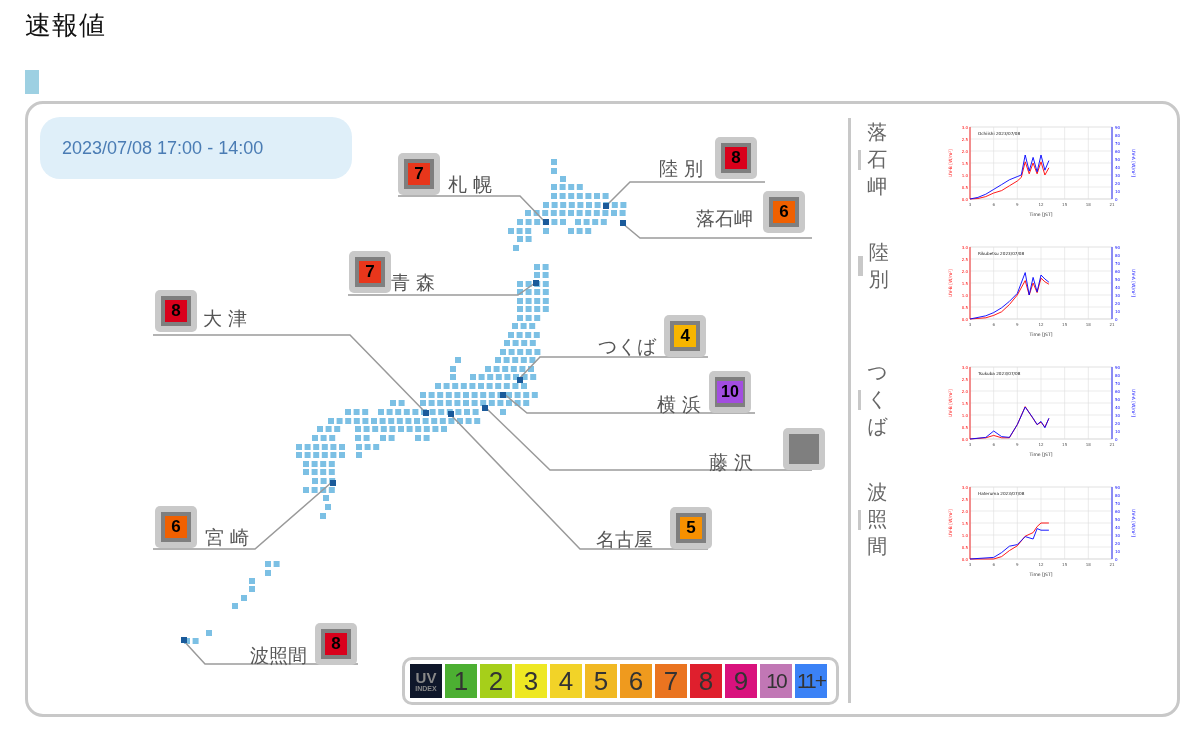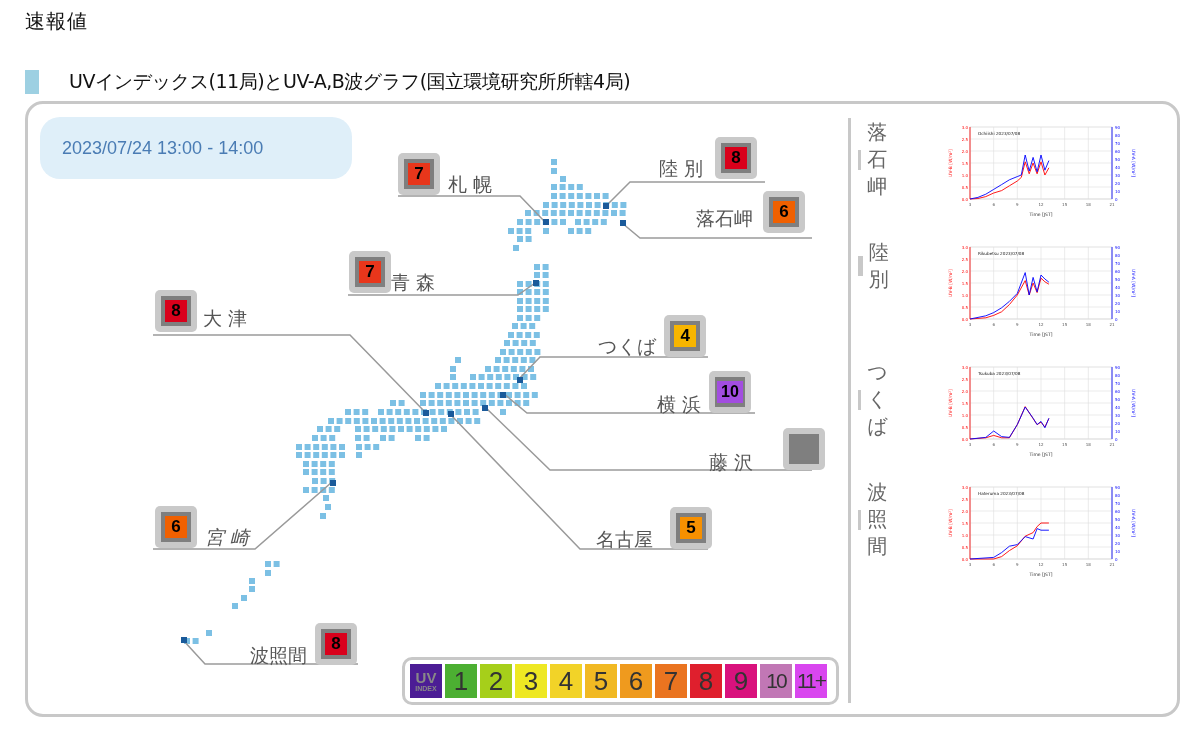--- a/index.html
+++ b/index.html
@@ -1,19 +1,19 @@
 <!DOCTYPE html>
 <html><head>
 <meta charset="utf-8">
 <style>
   * { box-sizing: border-box; margin: 0; padding: 0; }
   html, body { width: 1201px; height: 730px; background: #ffffff; overflow: hidden; }
   body { font-family: "DejaVu Sans", "Liberation Sans", sans-serif; color: #222; position: relative; }
 
-  .page-title { position: absolute; left: 25px; top: 8px; font-size: 20px; font-weight: normal; color: #111; letter-spacing: 1px; }
+  .page-title { position: absolute; left: 25px; top: 8px; font-size: 26px; font-weight: normal; color: #111; letter-spacing: 1px; }
 
   .section-heading { position: absolute; left: 25px; top: 68px; height: 28px; display: flex; align-items: center; }
   .section-heading .bar { width: 14px; height: 24px; background: #9dd0e2; margin-right: 30px; }
   .section-heading .text { font-size: 19px; color: #111; letter-spacing: -0.5px; }
 
   .panel { position: absolute; left: 25px; top: 101px; width: 1155px; height: 616px;
            border: 3px solid #c8c8c8; border-radius: 18px; background: #fff; }
 
   .date-pill { position: absolute; left: 40px; top: 117px; width: 312px; height: 62px;
                background: #dfeff9; border-radius: 20px; display: flex; align-items: center; padding-left: 22px;
@@ -32,47 +32,46 @@
   .uv-box .val.wide { width: 26px; font-size: 16px; }
   .uv-box .val.empty { width: 30px; height: 30px; }
   .st-label { font-size: 19px; color: #555; letter-spacing: 6px; }
   .st-label.tight { letter-spacing: 0px; }
 
   
   .legend { position: absolute; left: 402px; top: 657px; width: 437px; height: 48px;
             border: 3px solid #c8c8c8; border-radius: 10px; display: flex; align-items: center; padding-left: 5px; gap: 3px; }
   .legend .cell { width: 32px; height: 34px; display: flex; align-items: center; justify-content: center;
                   font-family: "Liberation Sans", sans-serif; font-size: 26px; color: #333; }
-  .legend .cell.uvidx { background: #4c1d95; flex-direction: column; line-height: 1; font-weight: bold; color: #888; }
+  .legend .cell.uvidx { background: #0f172a; flex-direction: column; line-height: 1; font-weight: bold; color: #888; }
   .legend .cell.uvidx .a { font-size: 15px; }
   .legend .cell.uvidx .b { font-size: 7px; }
   .legend .cell.small { font-size: 21px; letter-spacing: -2px; }
 
   
   .chart-row { position: absolute; left: 858px; }
   .chart-title { position: absolute; left: 0; top: 0; display: flex; align-items: center; }
   .chart-title .bar { width: 8px; height: 20px; background: #c8c8c8; margin-right: 6px; }
   .chart-title .txt { font-size: 20px; color: #666; }
   .chart-img { position: absolute; left: 86px; top: 0; width: 196px; height: 104px; }
   .chart-img svg { width: 196px; height: 104px; }
 </style>
 </head>
 <body>
 
 <h1 class="page-title">速報値</h1>
 
 <div class="section-heading">
   <span class="bar"></span>
-  <span class="text">UVインデックス(11局)とUV-A,B波グラフ(国立環境研究所所轄4局)</span>
 </div>
 
 <div class="panel"></div>
 
 <div class="date-pill">
-  <span>2023/07/24 13:00 - 14:00</span>
+  <span>2023/07/08 17:00 - 14:00</span>
 </div>
 
 <div class="divider-vert"></div>
 
 <svg class="map-svg" width="850" height="720">
   <g id="dots" fill="#7cc0e4">
       <rect x="551" y="159" width="6" height="6"></rect>
       <rect x="551" y="168" width="6" height="6"></rect>
       <rect x="560" y="176" width="6" height="6"></rect>
       <rect x="551" y="184" width="6" height="6"></rect>
@@ -441,21 +440,21 @@
       </div>
     </div>
 </div>
 
 <div class="station" style="left:155px; top:503px;">
   <div class="uv-box">
       <div class="inner">
         <div class="val" style="background:#f06000">6</div>
       </div>
     </div>
-  <span class="st-label" style="margin-left:8px; margin-top:22px;font-style:italic;">宮崎</span>
+  <span class="st-label" style="margin-left:8px; margin-top:22px;">宮崎</span>
 </div>
 
 <div class="station" style="left:596px; top:503px;">
   <span class="st-label tight" style="margin-right:17px; margin-top:24px;">名古屋</span>
   <div class="uv-box">
       <div class="inner">
         <div class="val" style="background:#f79000">5</div>
       </div>
     </div>
 </div>
@@ -477,21 +476,21 @@
   <div class="cell" style="background:#4caf32">1</div>
   <div class="cell" style="background:#a6cf1a">2</div>
   <div class="cell" style="background:#eee823">3</div>
   <div class="cell" style="background:#f2d328">4</div>
   <div class="cell" style="background:#f1b923">5</div>
   <div class="cell" style="background:#ef9a1e">6</div>
   <div class="cell" style="background:#ea7420">7</div>
   <div class="cell" style="background:#df1f2d">8</div>
   <div class="cell" style="background:#d9127d">9</div>
   <div class="cell small" style="background:#c177b5">10</div>
-  <div class="cell small" style="background:#d946ef">11+</div>
+  <div class="cell small" style="background:#3b82f6">11+</div>
 </div>
 
 <div class="chart-row" style="top:119px;">
   <div class="chart-title">
       <span class="bar"></span>
       <span class="txt">落石岬</span>
     </div>
   <div class="chart-img"><svg class="chart" viewBox="0 0 196 104">
         <rect x="0" y="0" width="196" height="104" fill="#fff"></rect>
         <rect x="26" y="8" width="142" height="72" fill="#fff" stroke="#ccc" stroke-width="0.6"></rect>

